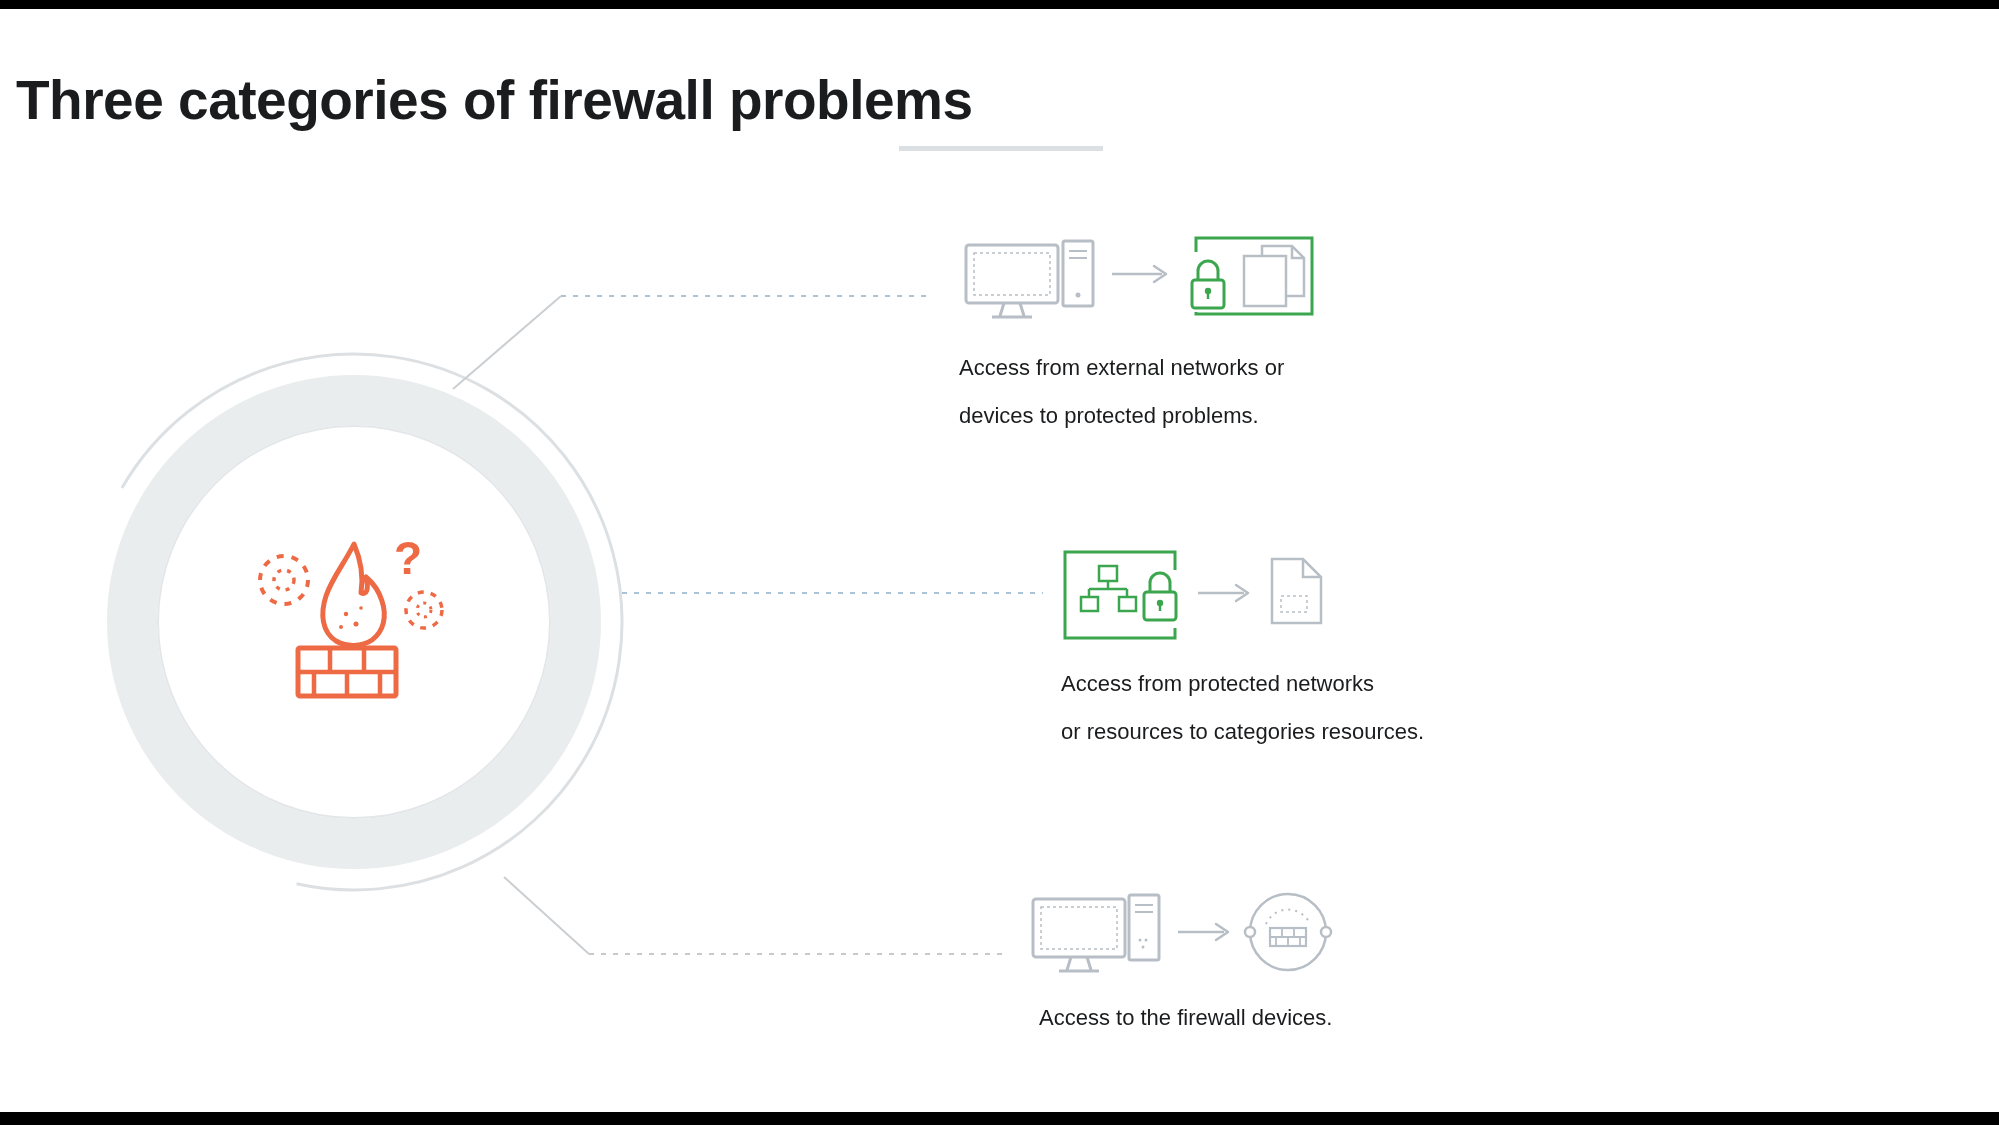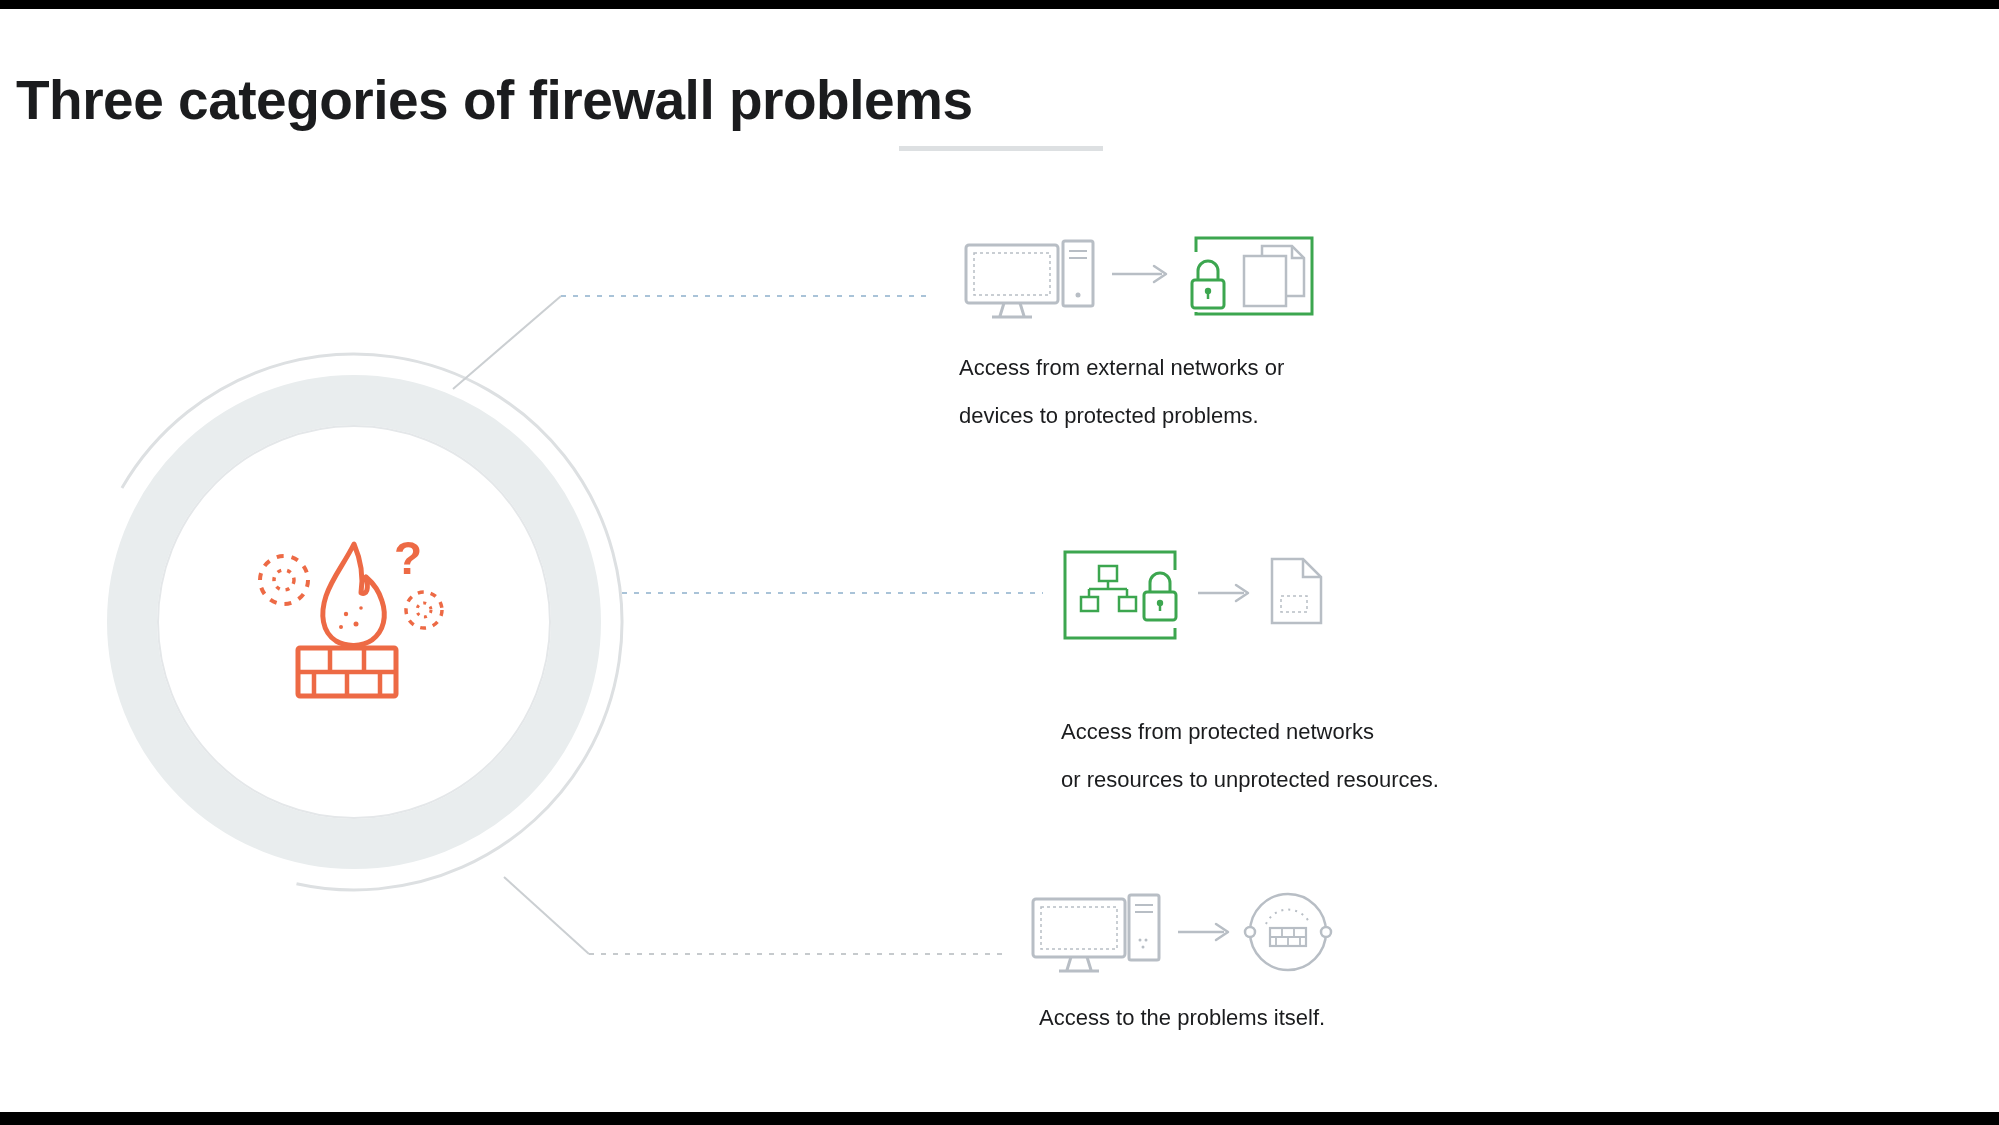--- a/index.html
+++ b/index.html
@@ -19,21 +19,21 @@
     position:absolute;left:899px;top:146px;width:204px;height:5px;
     background:var(--ring-line,#dde0e2);
   }
   .art{position:absolute;left:0;top:0;}
   .caption{
     position:absolute;font-size:22px;line-height:48px;font-weight:500;
     color:var(--text,#1b1c1e);
   }
   .caption span{display:block;}
   .c1{left:959px;top:344px;}
-  .c2{left:1061px;top:660px;margin-top:48px;}
+  .c2{left:1061px;top:660px;}
   .c3{left:1039px;top:994px;}
   
   .sO{stroke:var(--orange,#ed6a45);} .fO{fill:var(--orange,#ed6a45);}
   .sG{stroke:var(--green,#3ca64f);}  .fG{fill:var(--green,#3ca64f);}
   .sY{stroke:var(--gray-icon,#b8bec5);} .fY{fill:var(--gray-icon,#b8bec5);}
   .dashB{stroke:var(--dash-blue,#a9c3d8);}
   .dashY{stroke:var(--dash-gray,#c6cacd);}
   .soft{stroke:#cbcfd2;}
   .ringBand{stroke:var(--ring,#e9edee);}
   .ringLine{stroke:var(--ring-line,#dde0e2);}
@@ -169,20 +169,20 @@
       <path d="M1270 937 H1306 M1282 928 V937 M1294 928 V937 M1276 937 V946 M1288 937 V946 M1300 937 V946" fill="none" class="sY" stroke-width="1.8"></path>
     </g>
   </svg>
 
   <div class="caption c1">
     <span>Access from external networks or</span>
     <span>devices to protected problems.</span>
   </div>
   <div class="caption c2">
     <span>Access from protected networks</span>
-    <span>or resources to unprotected resources.</span>
+    <span>or resources to categories resources.</span>
   </div>
   <div class="caption c3">
-    <span>Access to the problems itself.</span>
+    <span>Access to the firewall devices.</span>
     <span></span>
   </div>
 
 </div>
 
 </body></html>

